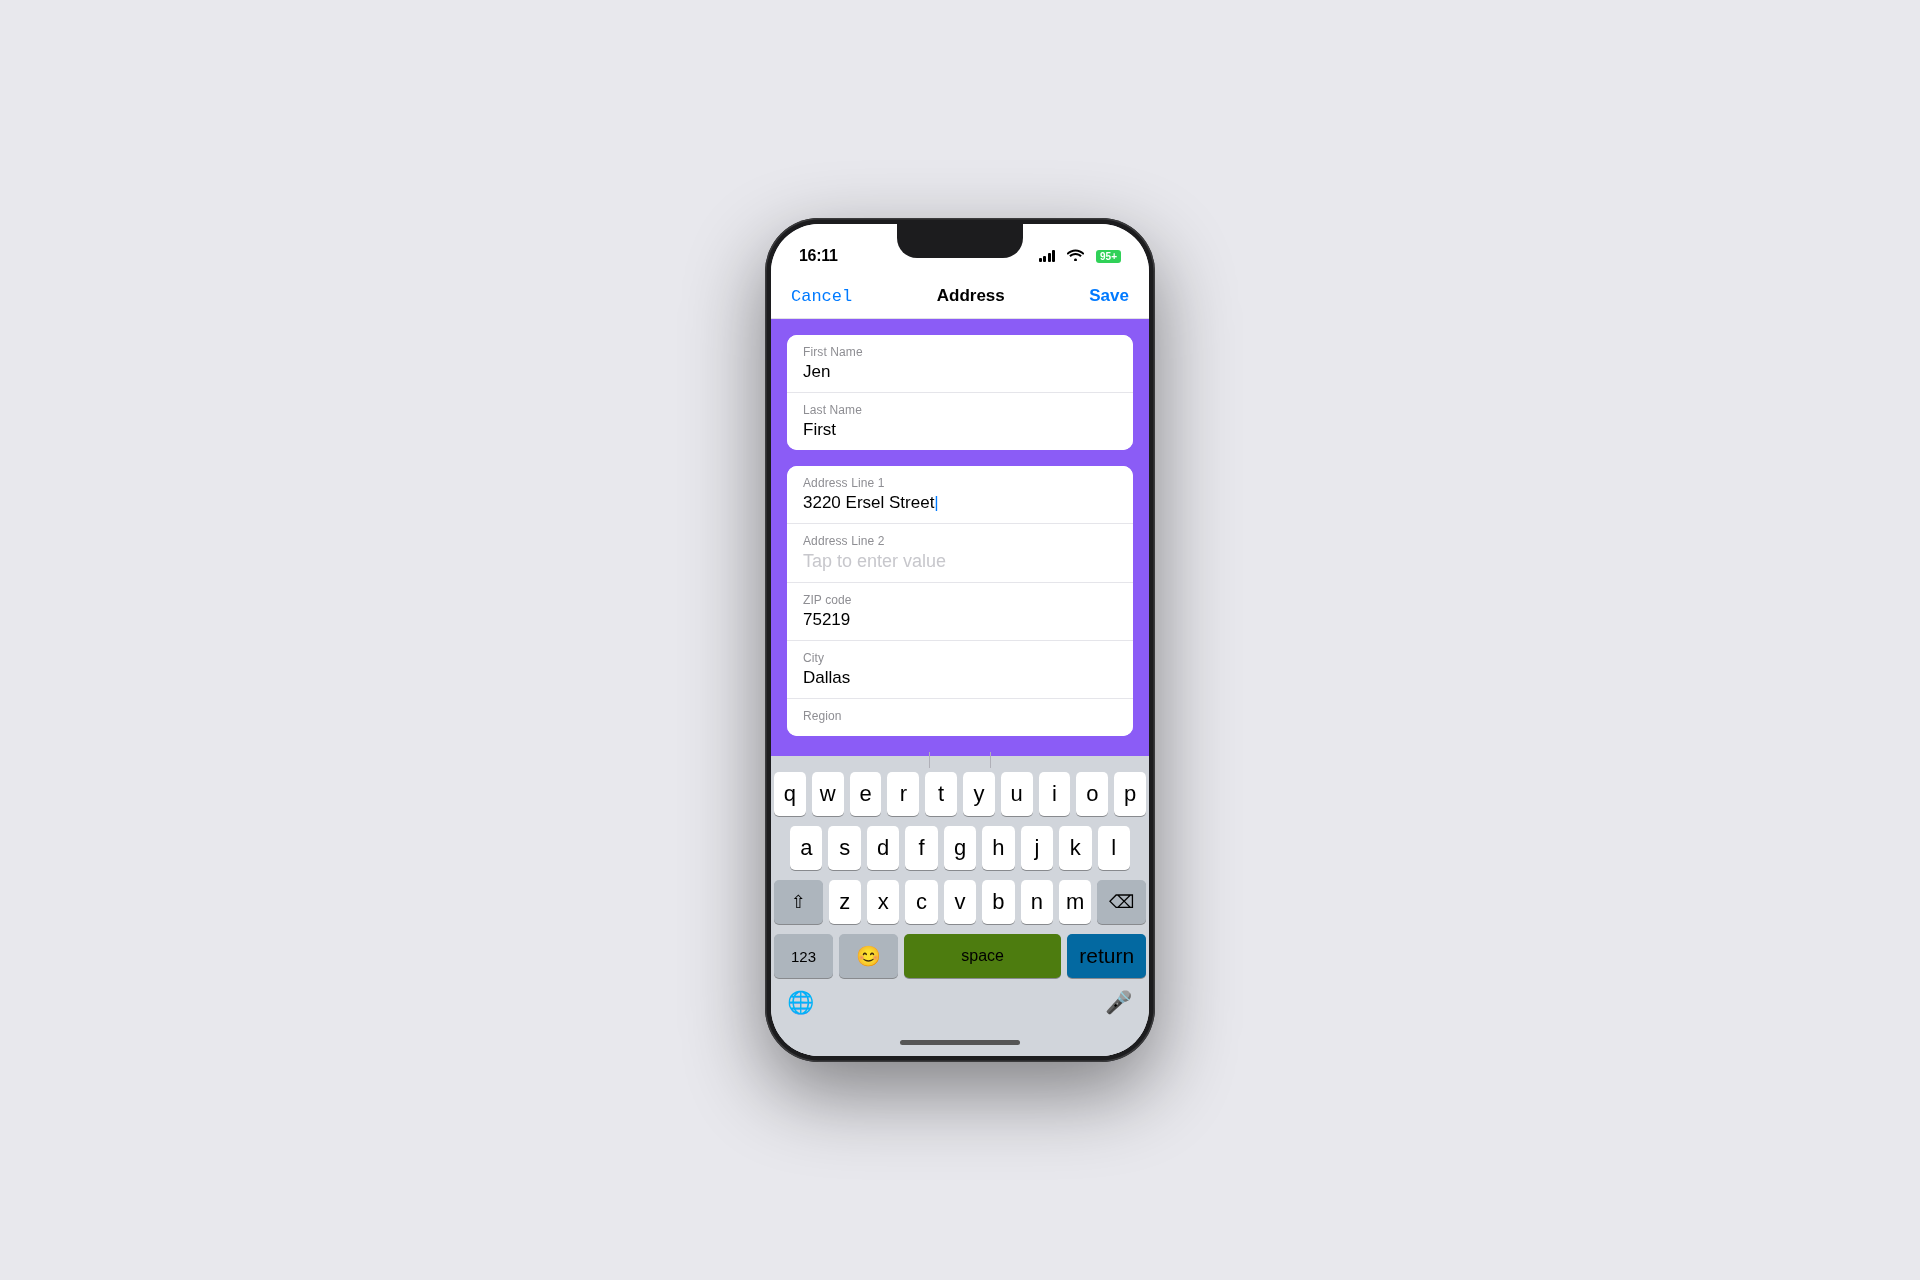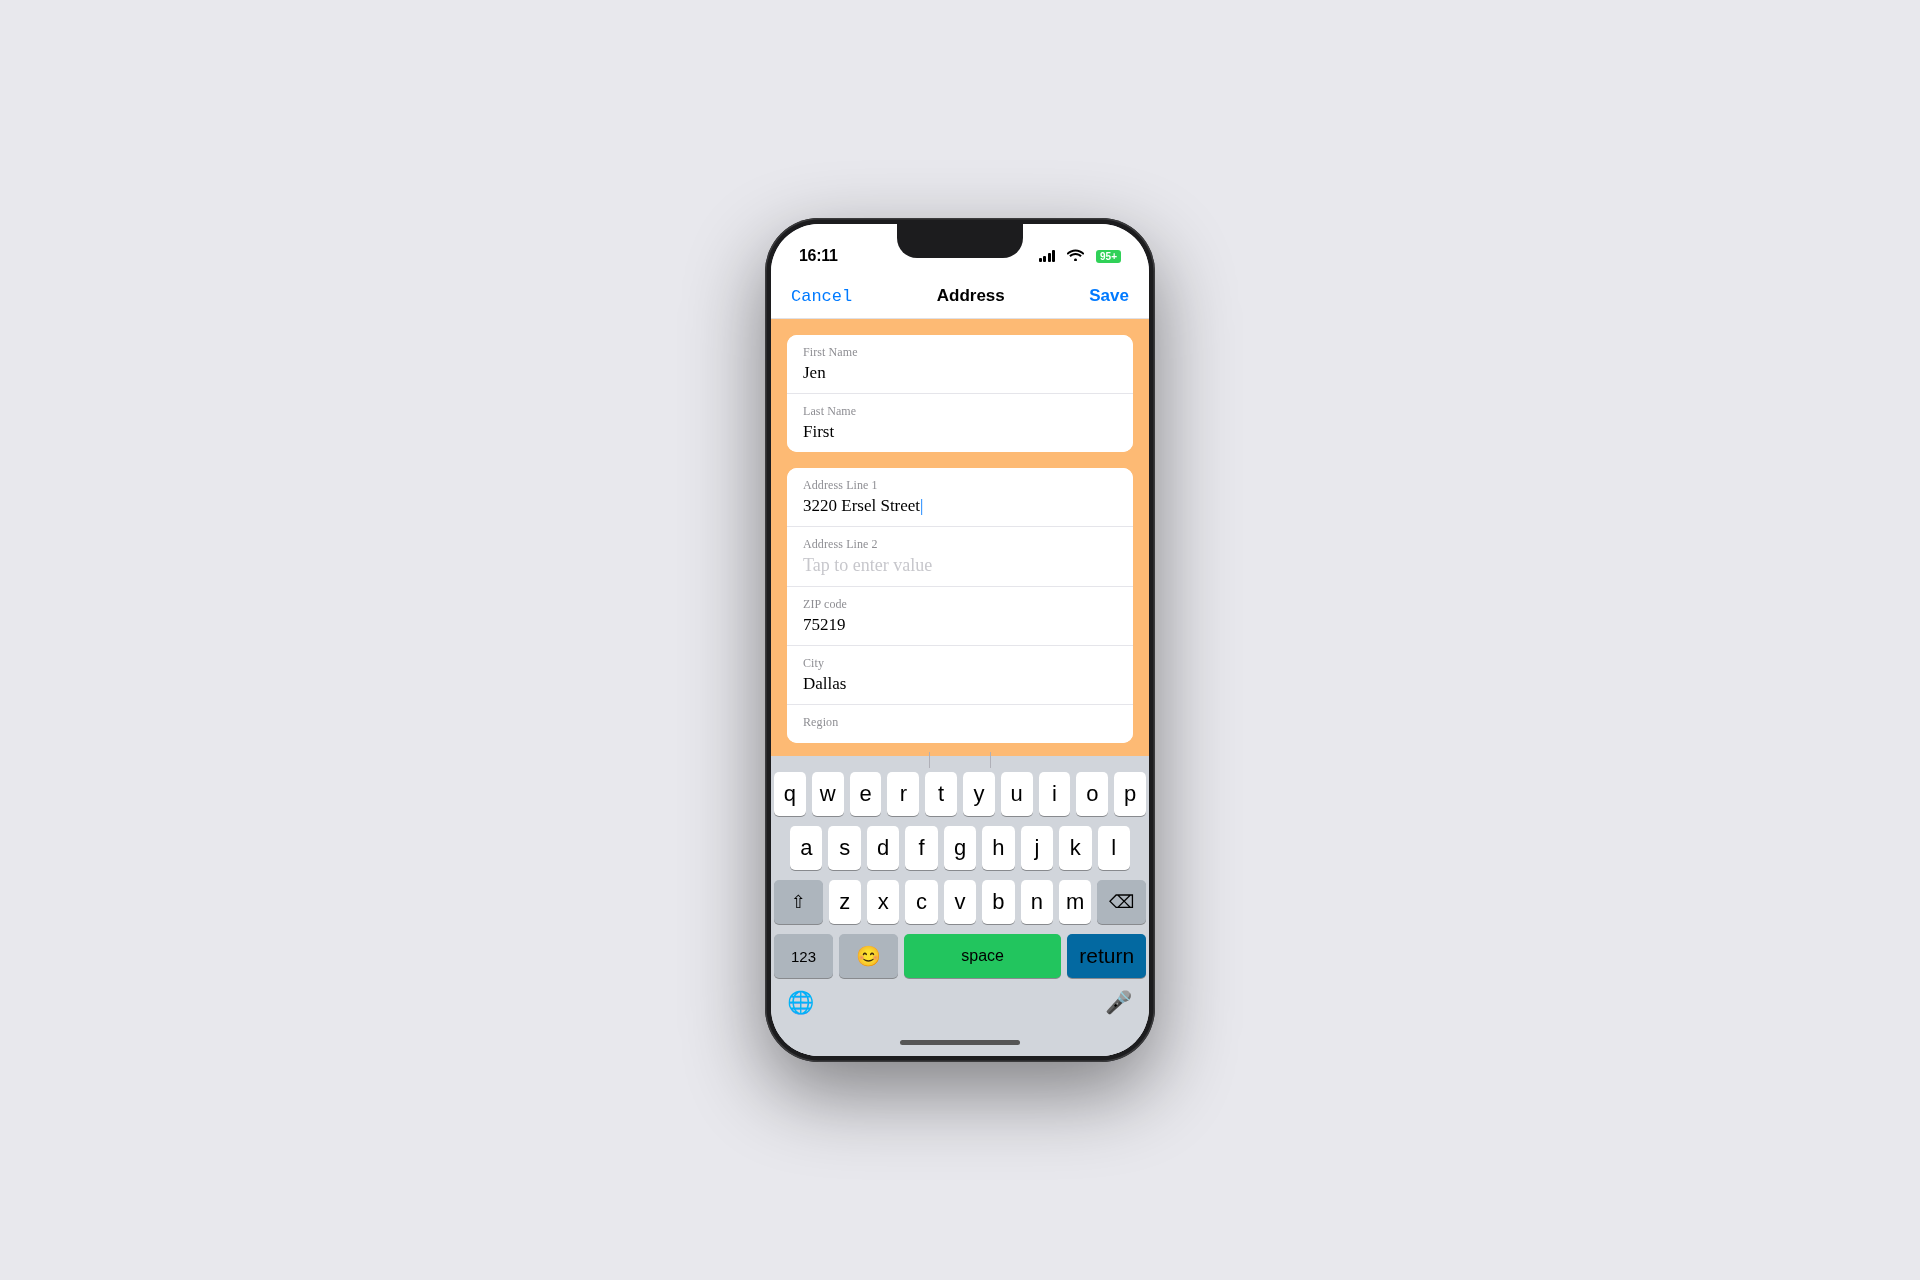--- a/index.html
+++ b/index.html
@@ -100,22 +100,21 @@
       color: #007aff;
       font-size: 17px;
       font-weight: 600;
       cursor: pointer;
     }
 
     
     .form-content {
       flex: 1;
       overflow-y: auto;
-      background: #fdba74;
-      font-family: Liberation Serif, serif;
+      background: #8b5cf6;
     }
 
     .form-section {
       background: white;
       margin: 16px 0 0 0;
       border-radius: 10px;
       overflow: hidden;
     }
 
     .form-field {
@@ -209,21 +208,21 @@
 
     .key-special {
       background: #adb5bd;
       color: #000;
       font-size: 15px;
     }
 
     .key-space {
       flex: 4;
       font-size: 16px;
-      background: #22c55e;
+      background: #4d7c0f;
     }
 
     .key-return {
       flex: 2;
       font-size: 21px;
       background: #0369a1;
     }
 
     .key-123 {
       flex: 1.5;

